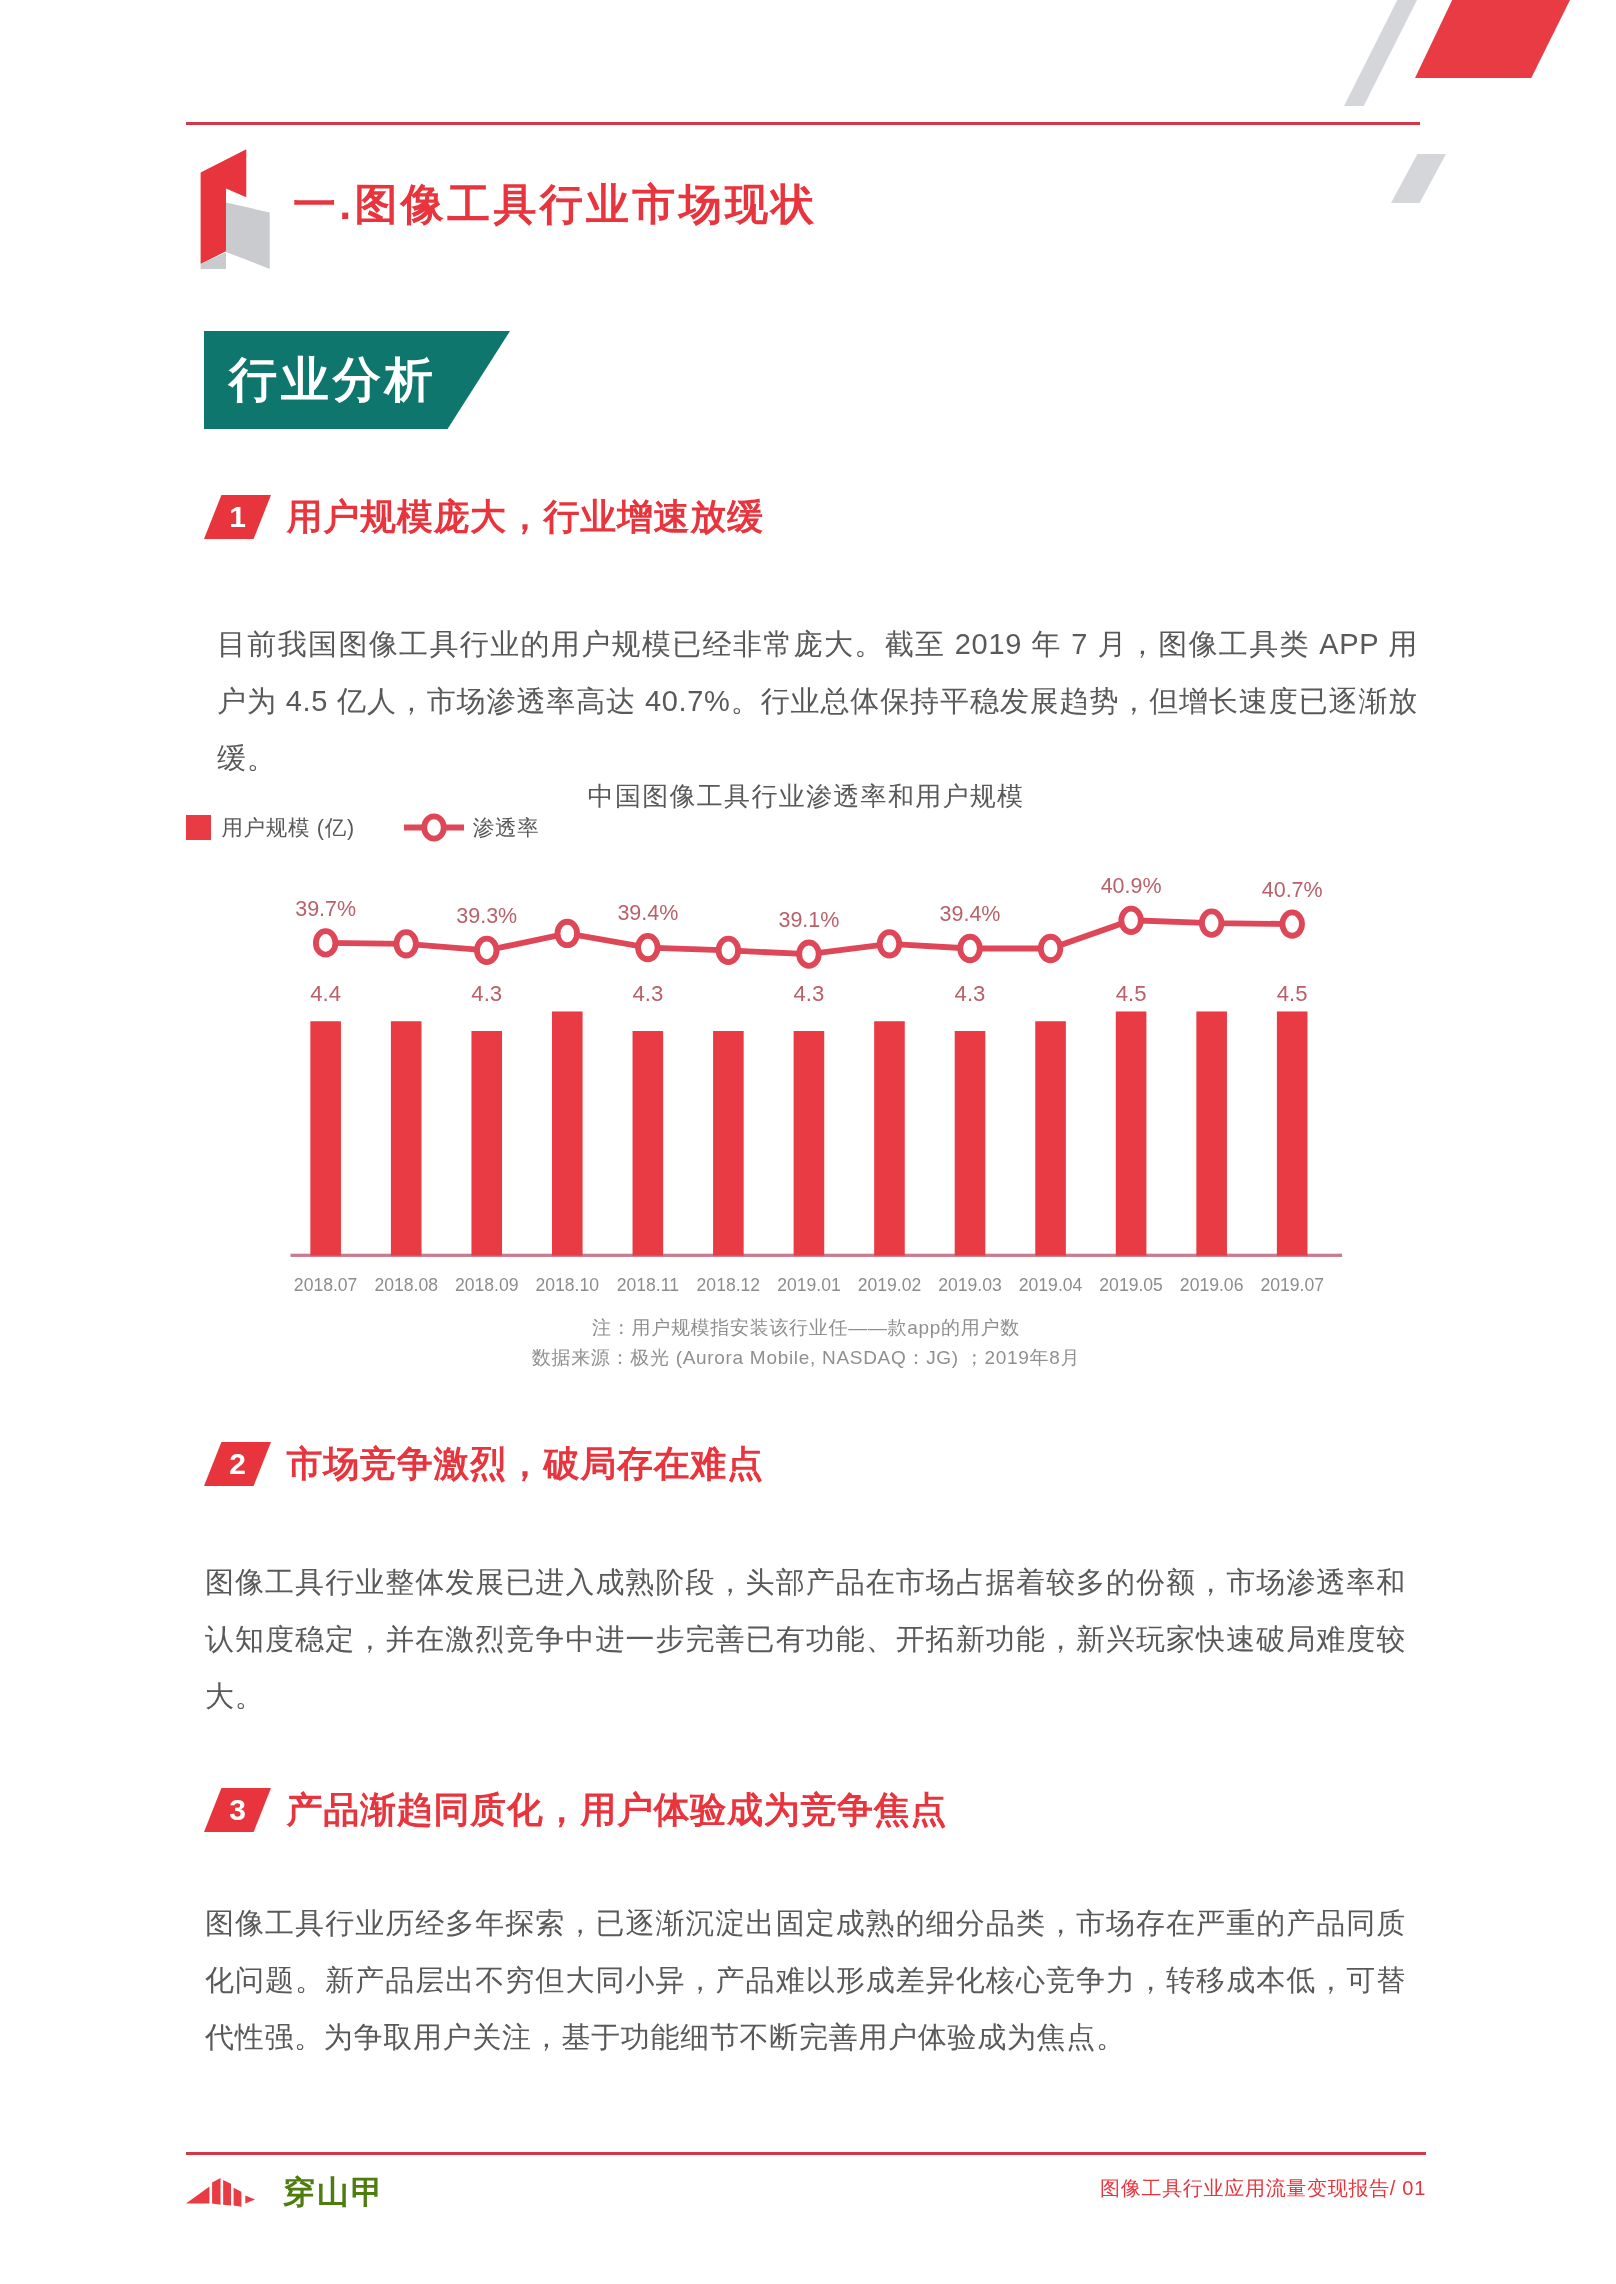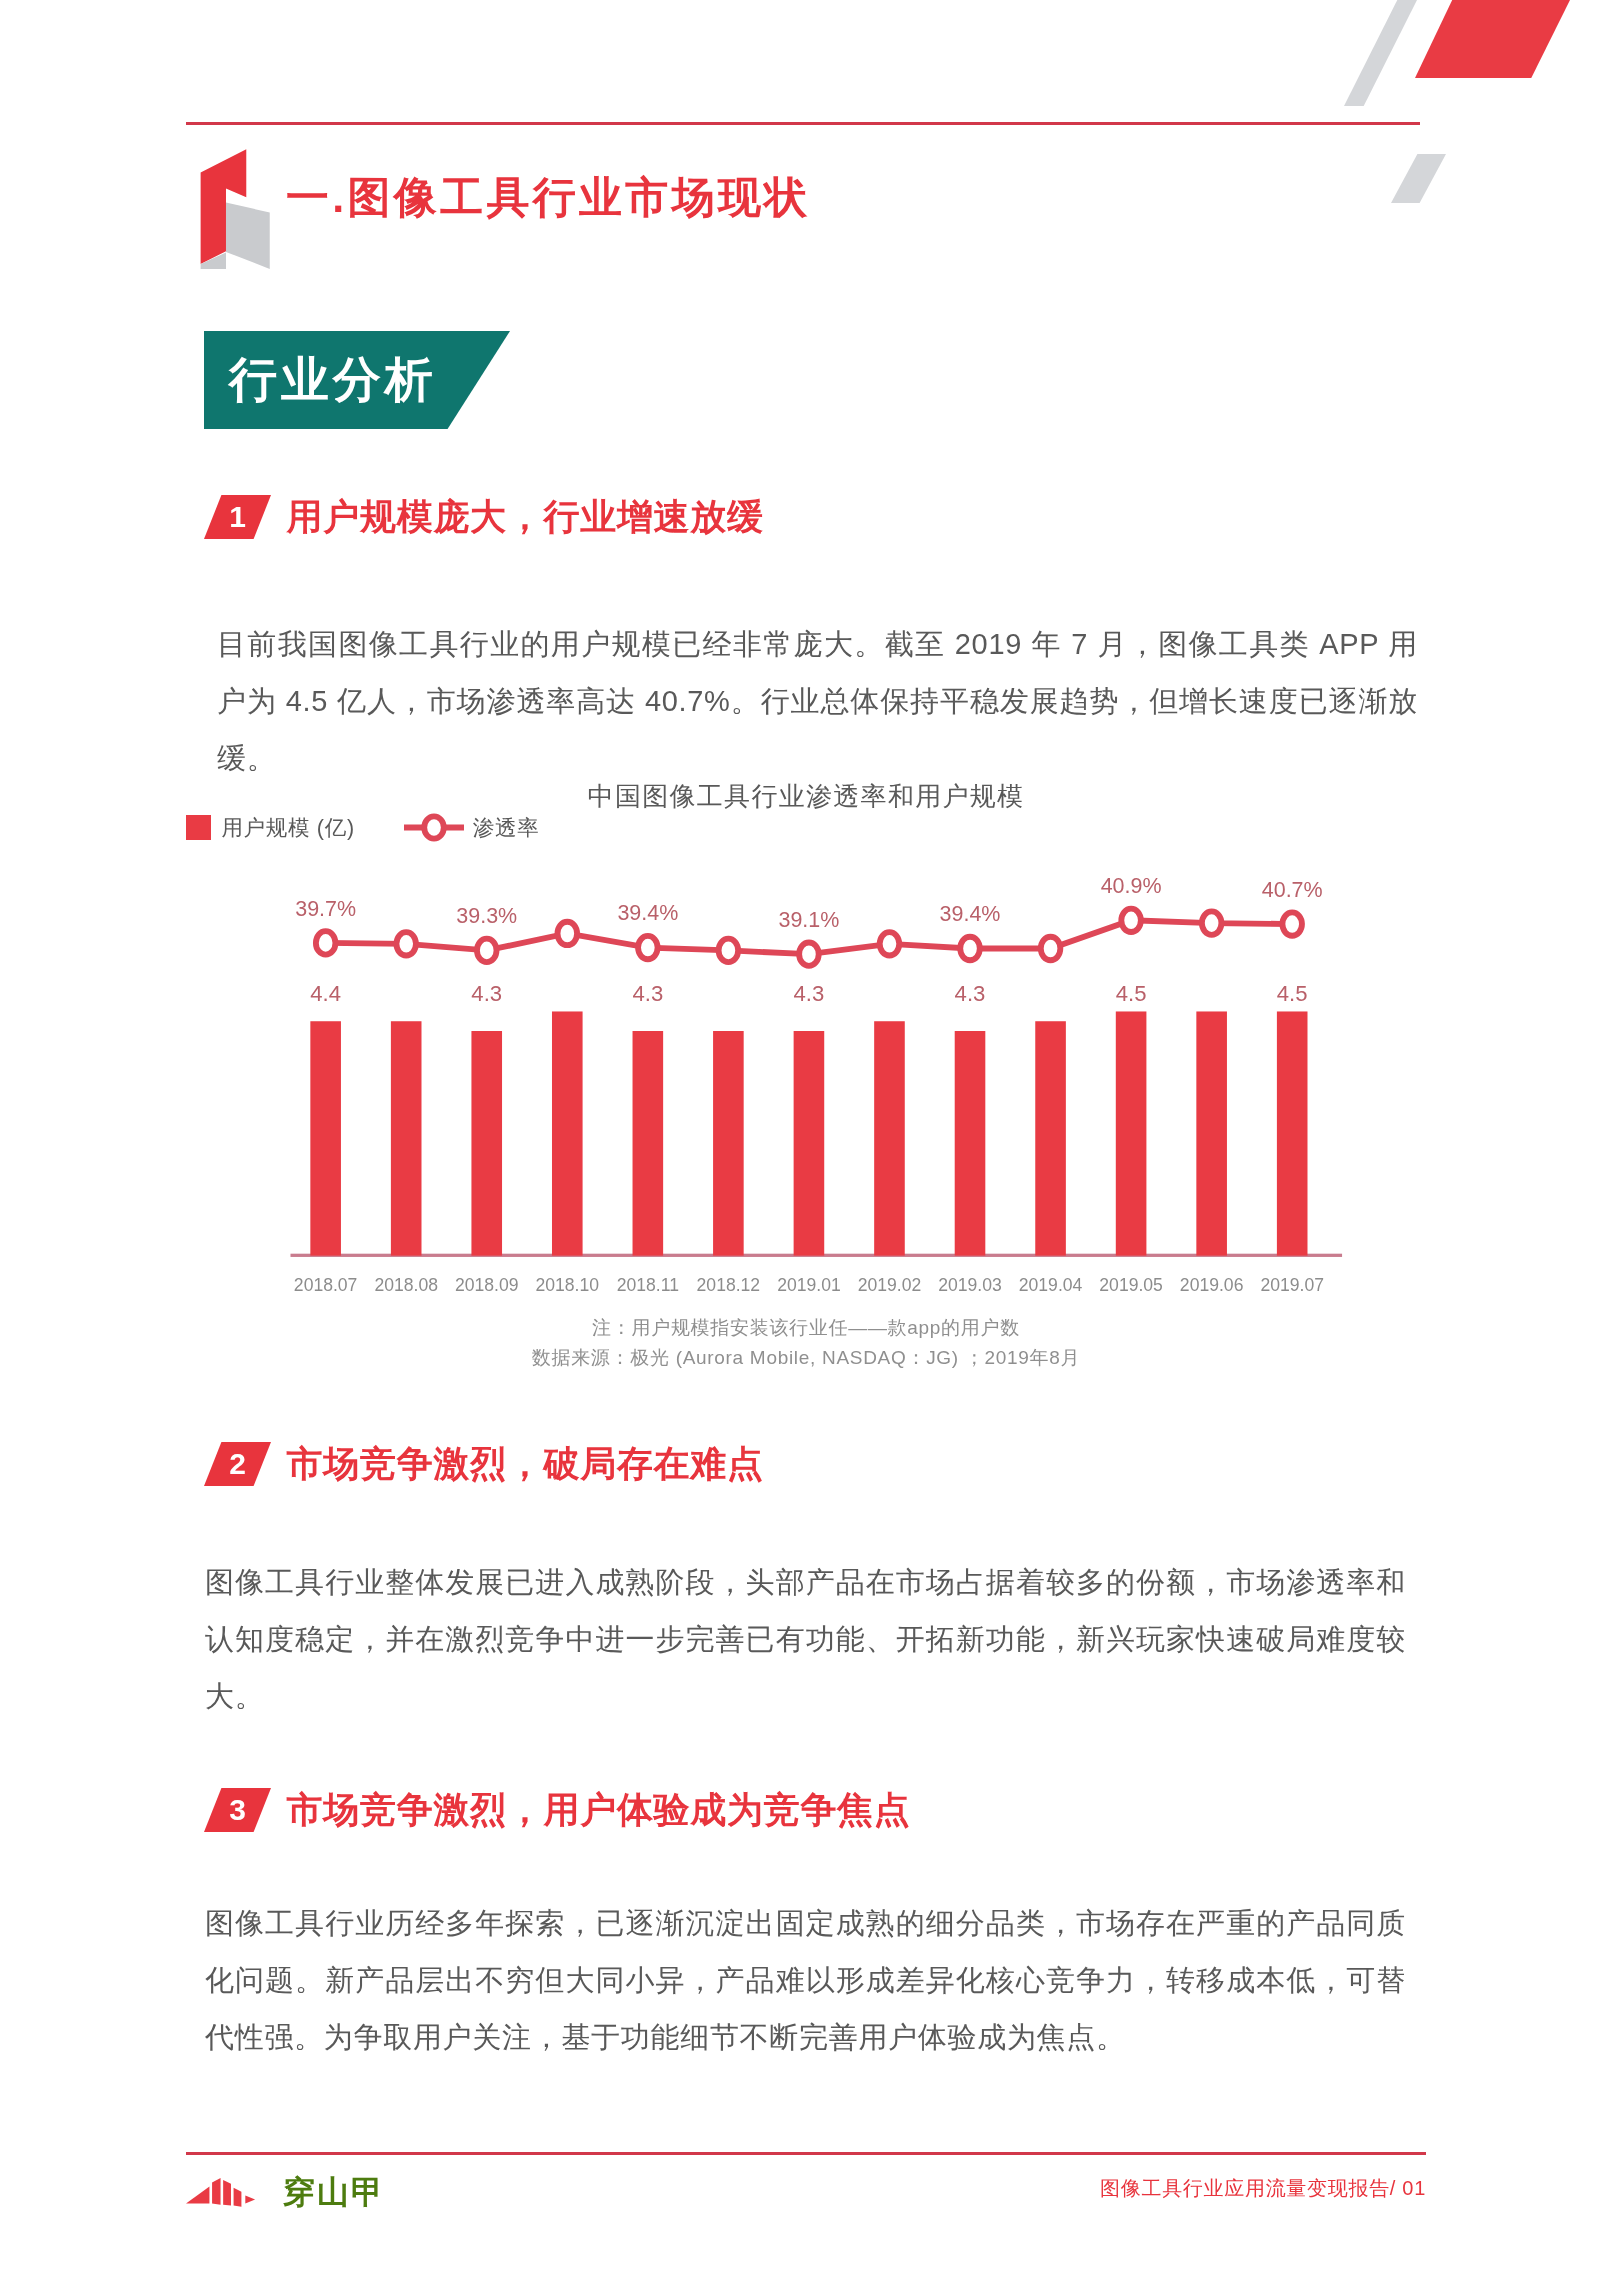--- a/index.html
+++ b/index.html
@@ -12,21 +12,21 @@
   .decor{position:absolute;}
   .red-para{left:1415px;top:0;width:155px;height:78px;background:#E93B44;
     clip-path:polygon(24% 0,100% 0,75% 100%,0 100%);}
   .gray-stripe1{left:1344px;top:0;width:73px;height:106px;background:#D4D6D9;
     clip-path:polygon(73% 0,100% 0,27% 100%,0 100%);}
   .gray-stripe2{left:1391px;top:154px;width:55px;height:49px;background:#D4D6D9;
     clip-path:polygon(48% 0,100% 0,52% 100%,0 100%);}
   .top-rule{left:186px;top:122px;width:1234px;height:2.6px;background:#D2384A;}
   
   .title-icon{position:absolute;left:197px;top:139px;}
-  .page-title{position:absolute;left:281px;top:164px;margin:5px;
+  .page-title{position:absolute;left:281px;top:164px;margin:12px;
     font-size:43px;font-weight:700;letter-spacing:3.3px;color:#E8343D;}
   .section-badge{position:absolute;left:204px;top:331px;width:306px;height:98px;
     background:#0f766e;clip-path:polygon(0 0,100% 0,79.6% 100%,0 100%);
     color:#fff;font-size:48px;font-weight:700;letter-spacing:3.9px;
     line-height:98px;padding-left:25px;}
   
   .h-row{position:absolute;left:204px;display:flex;align-items:center;gap:15.6px;height:44px;}
   .h-row.s1{top:495px;} .h-row.s2{top:1442px;} .h-row.s3{top:1788px;}
   .num-badge{width:67px;height:44px;background:#E8343D;
     clip-path:polygon(26% 0,100% 0,74% 100%,0 100%);
@@ -154,21 +154,21 @@
 <div class="chart-note note2" data-name="chart-source-note">数据来源：极光 (Aurora Mobile, NASDAQ：JG) ；2019年8月</div>
 
 <div class="h-row s2" data-name="subsection-heading-2">
   <div class="num-badge" data-name="number-badge-2">2</div>
   <div class="h-text" data-name="subsection-title-2">市场竞争激烈，破局存在难点</div>
 </div>
 <p class="para p2" data-name="paragraph-2">图像工具行业整体发展已进入成熟阶段，头部产品在市场占据着较多的份额，市场渗透率和认知度稳定，并在激烈竞争中进一步完善已有功能、开拓新功能，新兴玩家快速破局难度较大。</p>
 
 <div class="h-row s3" data-name="subsection-heading-3">
   <div class="num-badge" data-name="number-badge-3">3</div>
-  <div class="h-text" data-name="subsection-title-3">市场竞争激烈，用户体验成为竞争焦点</div>
+  <div class="h-text" data-name="subsection-title-3">产品渐趋同质化，用户体验成为竞争焦点</div>
 </div>
 <p class="para p3" data-name="paragraph-3">图像工具行业历经多年探索，已逐渐沉淀出固定成熟的细分品类，市场存在严重的产品同质化问题。新产品层出不穷但大同小异，产品难以形成差异化核心竞争力，转移成本低，可替代性强。为争取用户关注，基于功能细节不断完善用户体验成为焦点。</p>
 
 <div class="decor footer-rule" data-name="footer-rule"></div>
 <div class="footer-logo" data-name="footer-logo">
   <svg data-name="pangle-logo-icon" width="88" height="34" viewBox="0 0 135 52">
     <polygon points="0,42 36,16 36,42" fill="#E93B44"></polygon>
     <polygon points="40,10 53,3 53,44 40,42" fill="#E93B44"></polygon>
     <polygon points="57,6 69,12 69,45 57,44" fill="#E93B44"></polygon>
     <polygon points="73,18 85,24 85,47 73,45" fill="#E93B44"></polygon>

